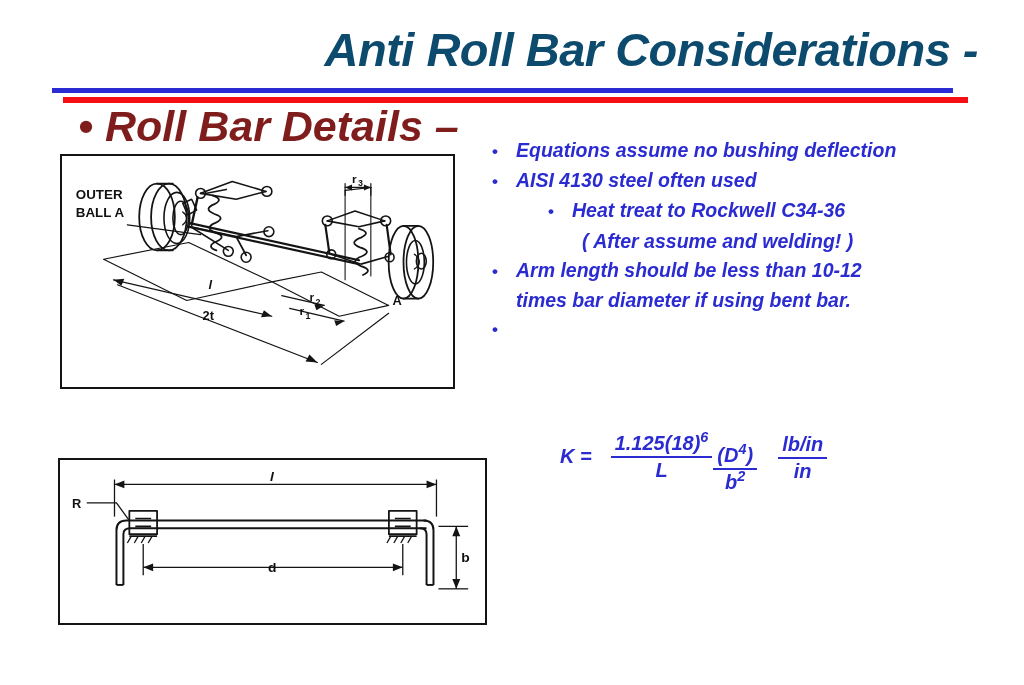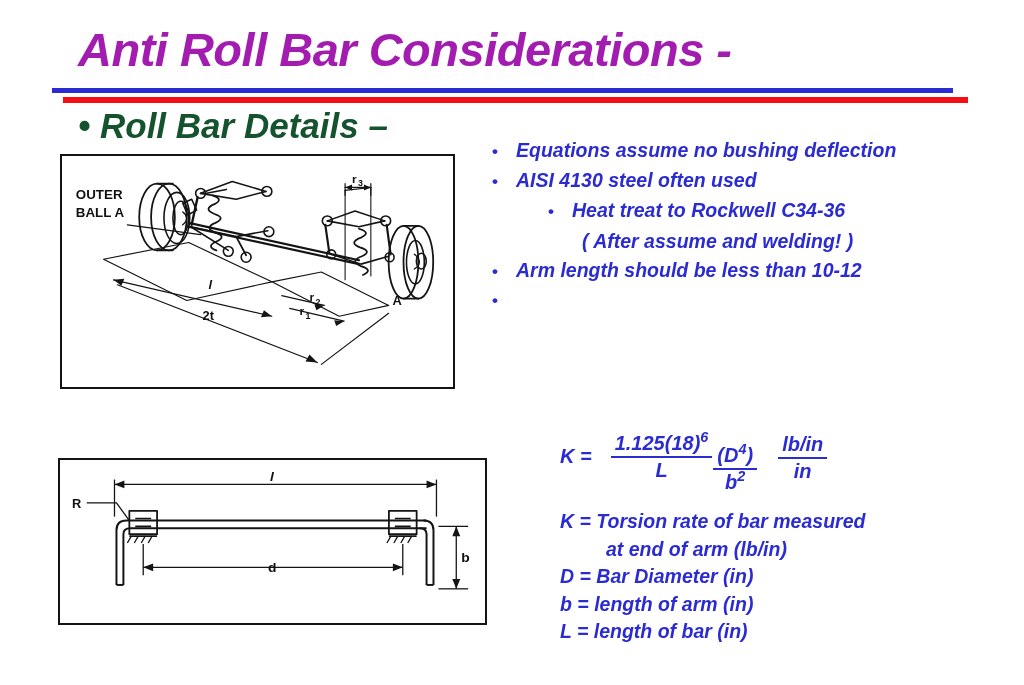--- a/index.html
+++ b/index.html
@@ -23,22 +23,23 @@
     position: absolute;
     left: 78px;
     top: 22px;
     width: 900px;
     font-family: "Liberation Sans", sans-serif;
     font-style: italic;
     font-weight: bold;
     font-size: 47px;
     line-height: 56px;
     letter-spacing: -0.5px;
-    color: #a21caf;
-    white-space: nowrap;
+    color: #0c4a6e;
+    white-space: nowrap;
+    text-align: right;
   }
 
   
   .rule-blue {
     position: absolute;
     left: 52px;
     top: 88px;
     width: 901px;
     height: 5px;
     background: #2B2BD4;
@@ -52,23 +53,23 @@
     background: #F50E14;
   }
 
   
   #subtitle {
     position: absolute;
     left: 78px;
     top: 106px;
     font-style: italic;
     font-weight: bold;
-    font-size: 35px;
+    font-size: 43px;
     line-height: 40px;
-    color: #14532d;
+    color: #7f1d1d;
     white-space: nowrap;
   }
 
   
   #bullets {
     position: absolute;
     left: 492px;
     top: 136px;
     width: 500px;
     font-style: italic;
@@ -225,20 +226,21 @@
       <span>Heat treat to Rockwell C34-36</span>
     </div>
 
     <div class="b-cont deep">( After assume and welding! )</div>
 
     <div class="b-row">
       <span class="dot">•</span>
       <span>Arm length should be less than 10-12</span>
     </div>
 
+    <div class="b-cont">times bar diameter if using bent bar.</div>
 
     <div class="b-row">
       <span class="dot">•</span>
     </div>
   </div>
 
   <div id="equation">
     <div class="eq-line">
       <span class="eq-lhs">K =</span>
 
@@ -252,27 +254,20 @@
         <span class="den"><span>b</span><sup class="sup">2</sup></span>
       </span>
 
       <span class="frac f3">
         <span class="num">lb/in</span>
         <span class="den">in</span>
       </span>
     </div>
   </div>
 
-  <div id="legend">
-    <div>K = Torsion rate of bar measured</div>
-    <div class="indent">at end of arm (lb/in)</div>
-    <div>D = Bar Diameter (in)</div>
-    <div>b = length of arm (in)</div>
-    <div>L = length of bar (in)</div>
-  </div>
 
   <div class="figure" id="figure-suspension">
     <svg viewBox="0 0 395 235" preserveAspectRatio="none">
       <g fill="none" stroke="#141414" stroke-width="1.6" stroke-linecap="round" stroke-linejoin="round">
 
         <path d="M42 105 L128 88 L212 128 L126 147 Z" stroke-width="1.2"></path>
         <path d="M212 128 L262 118 L330 152 L280 163 Z" stroke-width="1.2"></path>
 
         <ellipse cx="96" cy="62" rx="18" ry="34" stroke-width="1.8"></ellipse>
         <ellipse cx="108" cy="62" rx="18" ry="34" stroke-width="1.8"></ellipse>

